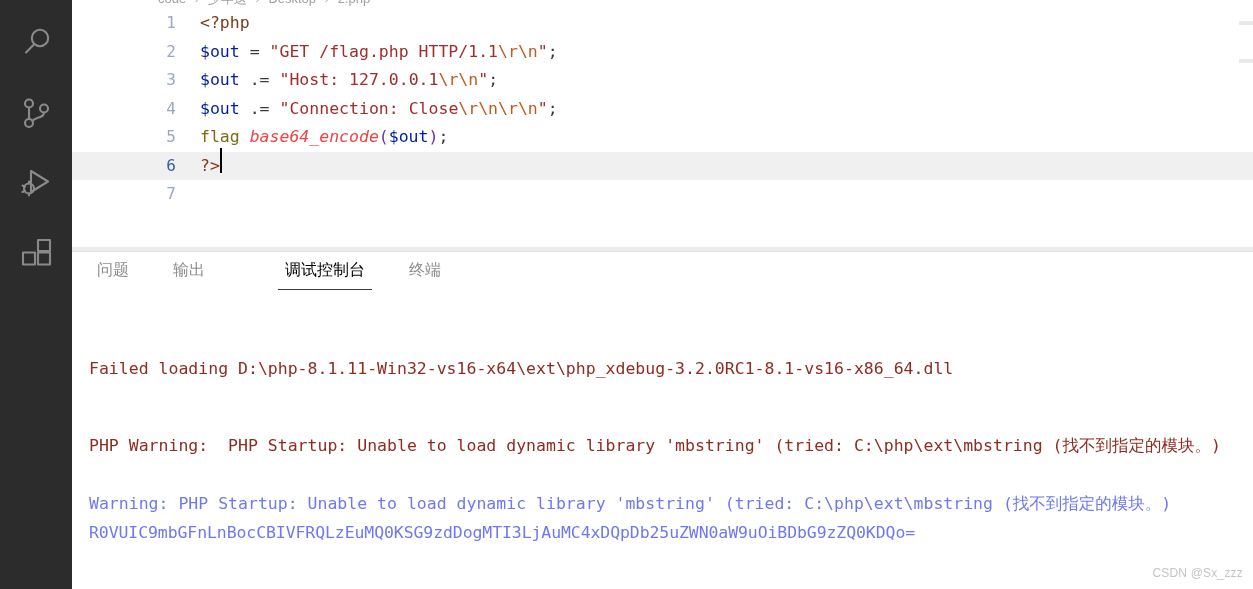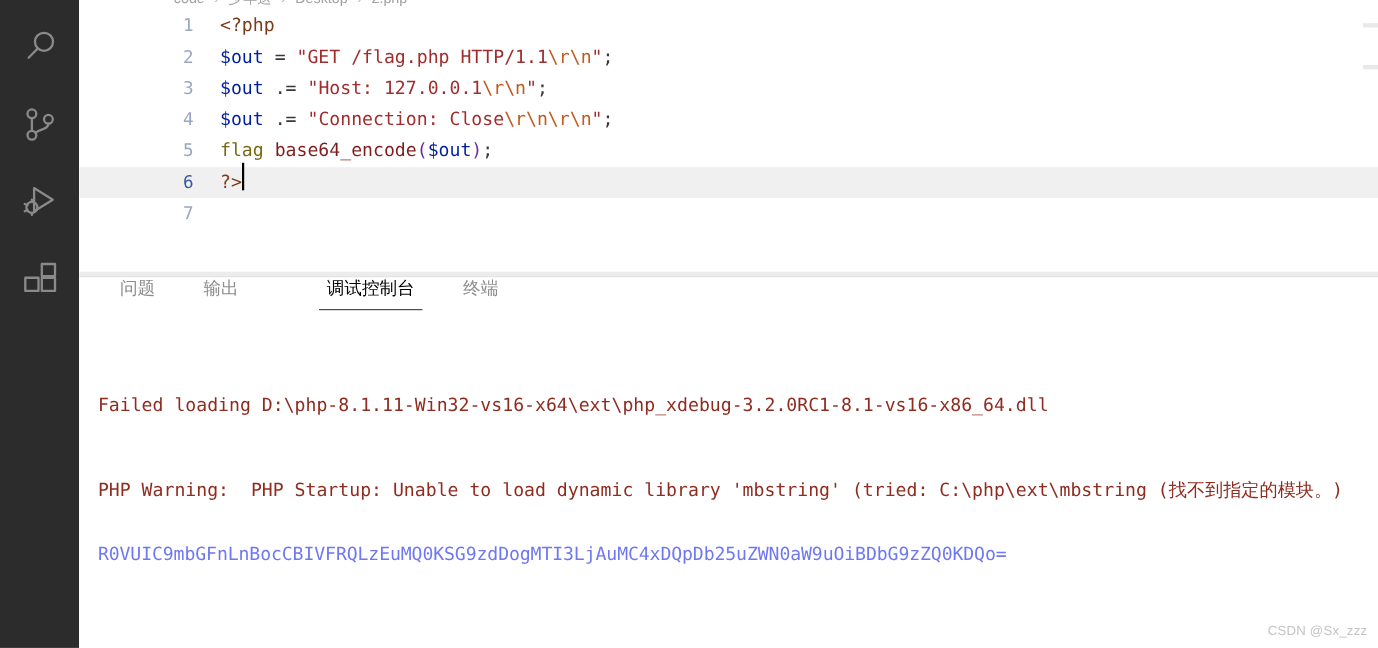--- a/index.html
+++ b/index.html
@@ -139,21 +139,21 @@
     width: 2px;
     height: 25px;
     background: #000000;
   }
   .tok-tag    { color: #7a3b18; }
   .tok-var    { color: #001e9e; }
   .tok-op     { color: #383838; }
   .tok-str    { color: #a02d2d; }
   .tok-esc    { color: #c05a1e; }
   .tok-kw     { color: #7a6a14; }
-  .tok-fn     { color: #7f1d1d; }
+  .tok-fn     { color: #ef4444; font-style: italic; }
   .tok-paren  { color: #6a2fa0; }
   .tok-punc   { color: #383838; }
 
   
   .editor-ruler {
     position: absolute;
     right: 0;
     top: 0;
     width: 14px;
     height: 100%;
@@ -181,22 +181,22 @@
     display: flex;
     flex-direction: column;
     border-top: 1px solid #e2e2e2;
     overflow: hidden;
     position: relative;
   }
   .panel-tabs {
     height: 46px;
     min-height: 46px;
     display: flex;
-    align-items: flex-start;
-    padding-left: 30px;
+    align-items: center;
+    padding-left: 18px;
     box-sizing: border-box;
   }
   .panel-tab {
     font-size: 16px;
     color: #8c8c8c;
     padding: 0 7px 9px 7px;
     margin-right: 30px;
     cursor: pointer;
     position: relative;
     font-family: "Liberation Sans", sans-serif;
@@ -337,19 +337,20 @@
       <div class="panel-tabs" id="panel-tabs">
           <div class="panel-tab">问题</div>
           <div class="panel-tab">输出</div>
           <div class="panel-tab active">调试控制台</div>
           <div class="panel-tab">终端</div>
         </div>
       <div class="console" id="console">
           <div class="console-line err">Failed loading D:\php-8.1.11-Win32-vs16-x64\ext\php_xdebug-3.2.0RC1-8.1-vs16-x86_64.dll</div>
           <div class="console-line err">PHP Warning:  PHP Startup: Unable to load dynamic library 'mbstring' (tried: C:\php\ext\mbstring (找不到指定的模块。)</div>
           <div class="console-line spacer"></div>
+          <div class="console-line warn">Warning: PHP Startup: Unable to load dynamic library 'mbstring' (tried: C:\php\ext\mbstring (找不到指定的模块。)</div>
           <div class="console-line result">R0VUIC9mbGFnLnBocCBIVFRQLzEuMQ0KSG9zdDogMTI3LjAuMC4xDQpDb25uZWN0aW9uOiBDbG9zZQ0KDQo=</div>
         </div>
       <div class="watermark">CSDN @Sx_zzz</div>
     </div>
 
   </div>
 </div>
 
 </body></html>

